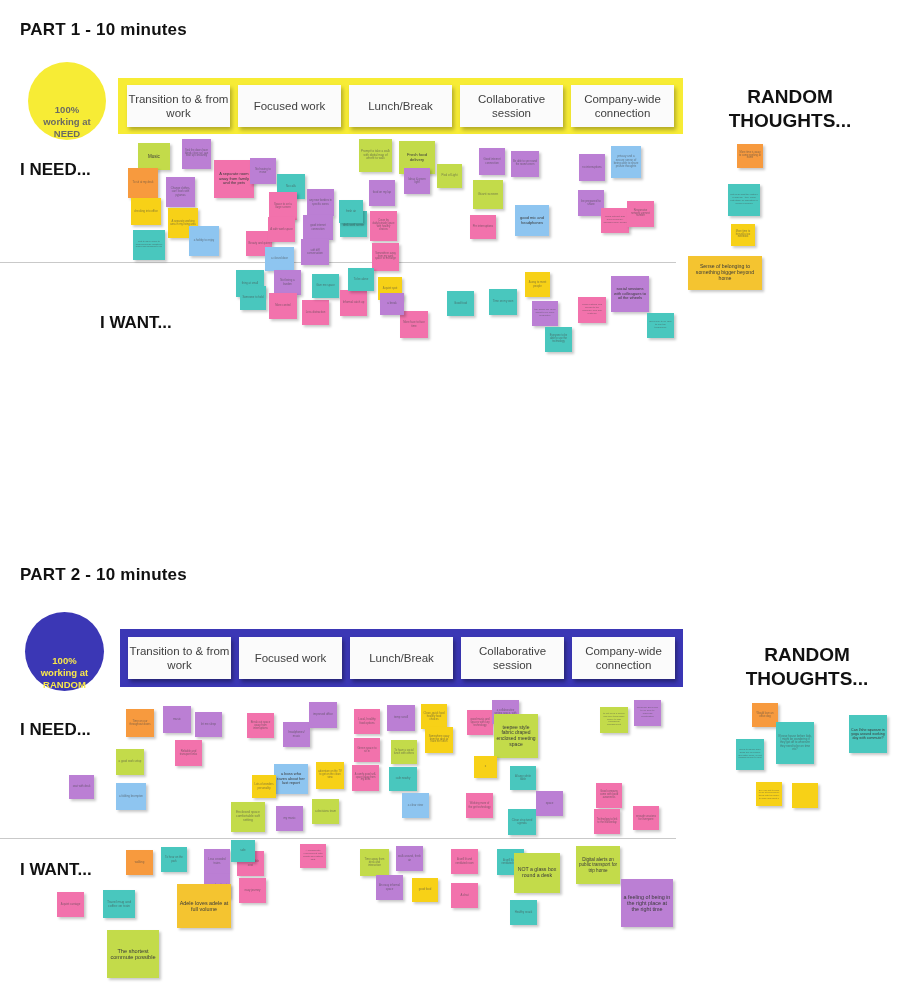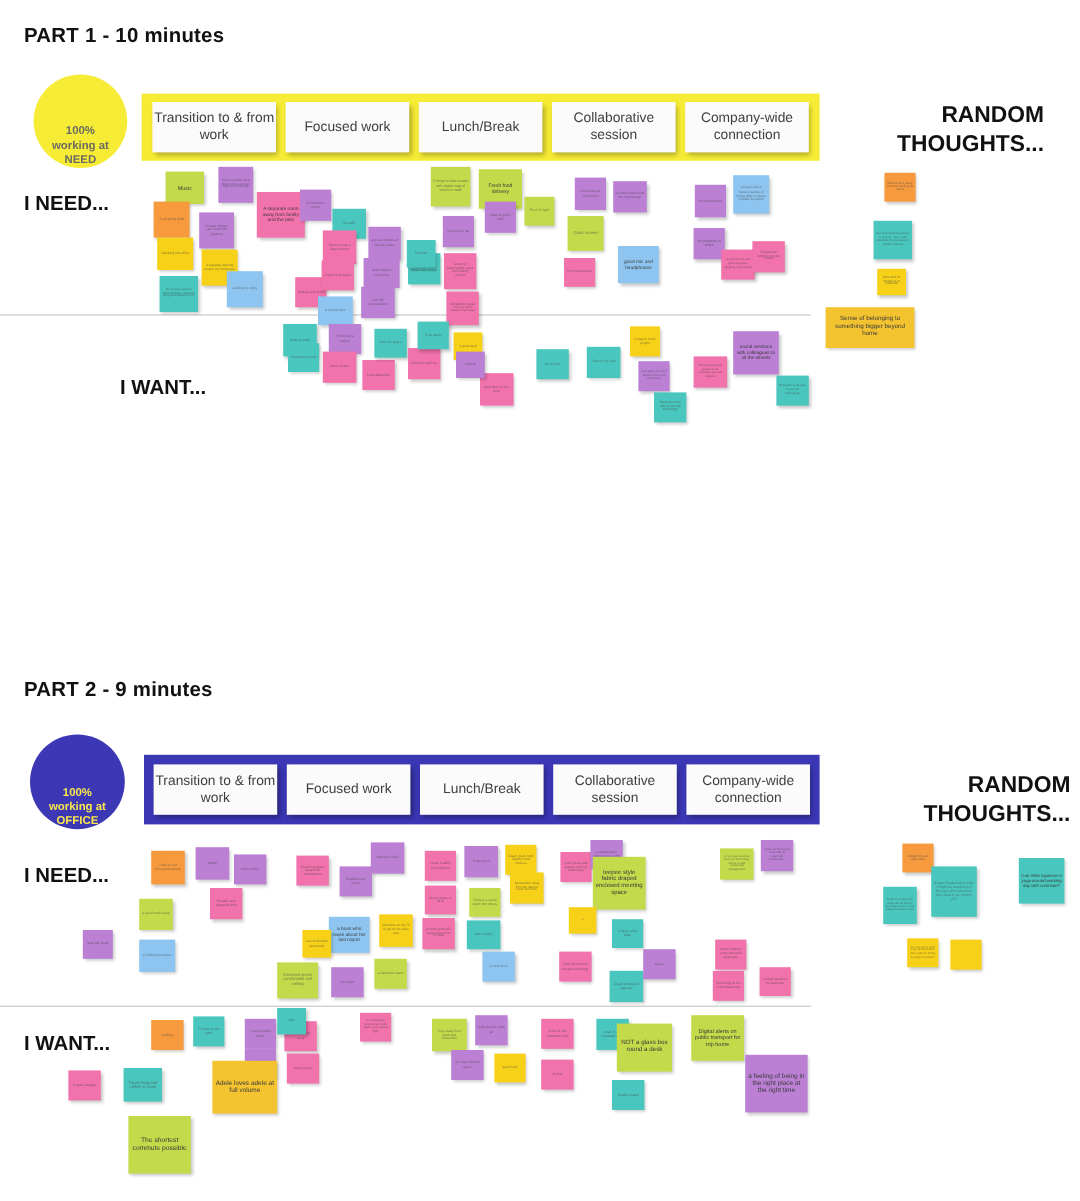--- a/index.html
+++ b/index.html
@@ -67,21 +67,21 @@
     font-weight:bold;
     font-size:17px;
     color:#111111;
     white-space:nowrap;
   }
   .random-label{
     position:absolute;
     font-weight:bold;
     font-size:19px;
     color:#111111;
-    text-align:right;
+    text-align:center;
     line-height:1.25;
   }
 
   
   .divider{
     position:absolute;
     height:1px;
     background:#c9c9c9;
   }
 
@@ -184,27 +184,27 @@
       <div class="note blurred" style="left: 447px; top: 291px; width: 27px; height: 25px; background: rgb(73, 199, 190); font-size: 2.8px;">Good food</div>
       <div class="note blurred" style="left: 489px; top: 289px; width: 28px; height: 26px; background: rgb(73, 199, 190); font-size: 2.8px;">Time on my own</div>
       <div class="note blurred" style="left: 525px; top: 272px; width: 25px; height: 25px; background: rgb(247, 209, 23); font-size: 2.8px;">A way to meet people</div>
       <div class="note blurred" style="left: 532px; top: 301px; width: 26px; height: 25px; background: rgb(187, 127, 212); font-size: 2.5px;">the space we need about to be more productive</div>
       <div class="note blurred" style="left: 545px; top: 327px; width: 27px; height: 25px; background: rgb(73, 199, 190); font-size: 2.6px;">Everyone to be able to use the technology</div>
       <div class="note blurred" style="left: 578px; top: 297px; width: 28px; height: 26px; background: rgb(242, 114, 172); font-size: 2.4px;">Good systems and access to the company web and systems</div>
       <div class="note" style="left: 611px; top: 276px; width: 38px; height: 36px; background: rgb(187, 127, 212); font-size: 4px;">social sessions with colleagues to oil the wheels</div>
       <div class="note blurred" style="left: 647px; top: 313px; width: 27px; height: 25px; background: rgb(73, 199, 190); font-size: 2.5px;">Everyone to be able to use the technology</div>
     </div>
 
-  <div class="part-title" style="left:20px;top:565px;">PART 2 - 9 minutes</div>
+  <div class="part-title" style="left:20px;top:565px;">PART 2 - 10 minutes</div>
 
   <div class="circle office" style="left:25px;top:612px;width:79px;height:79px;">
     <div>
       <div>100%</div>
       <div>working at</div>
-      <div>OFFICE</div>
+      <div>RANDOM</div>
     </div>
   </div>
 
   <div class="banner office" style="left:120px;top:629px;width:563px;height:58px;">
     <div class="phase-card">Transition to &amp; from work</div>
     <div class="phase-card">Focused work</div>
     <div class="phase-card">Lunch/Break</div>
     <div class="phase-card">Collaborative session</div>
     <div class="phase-card">Company-wide connection</div>
   </div>

